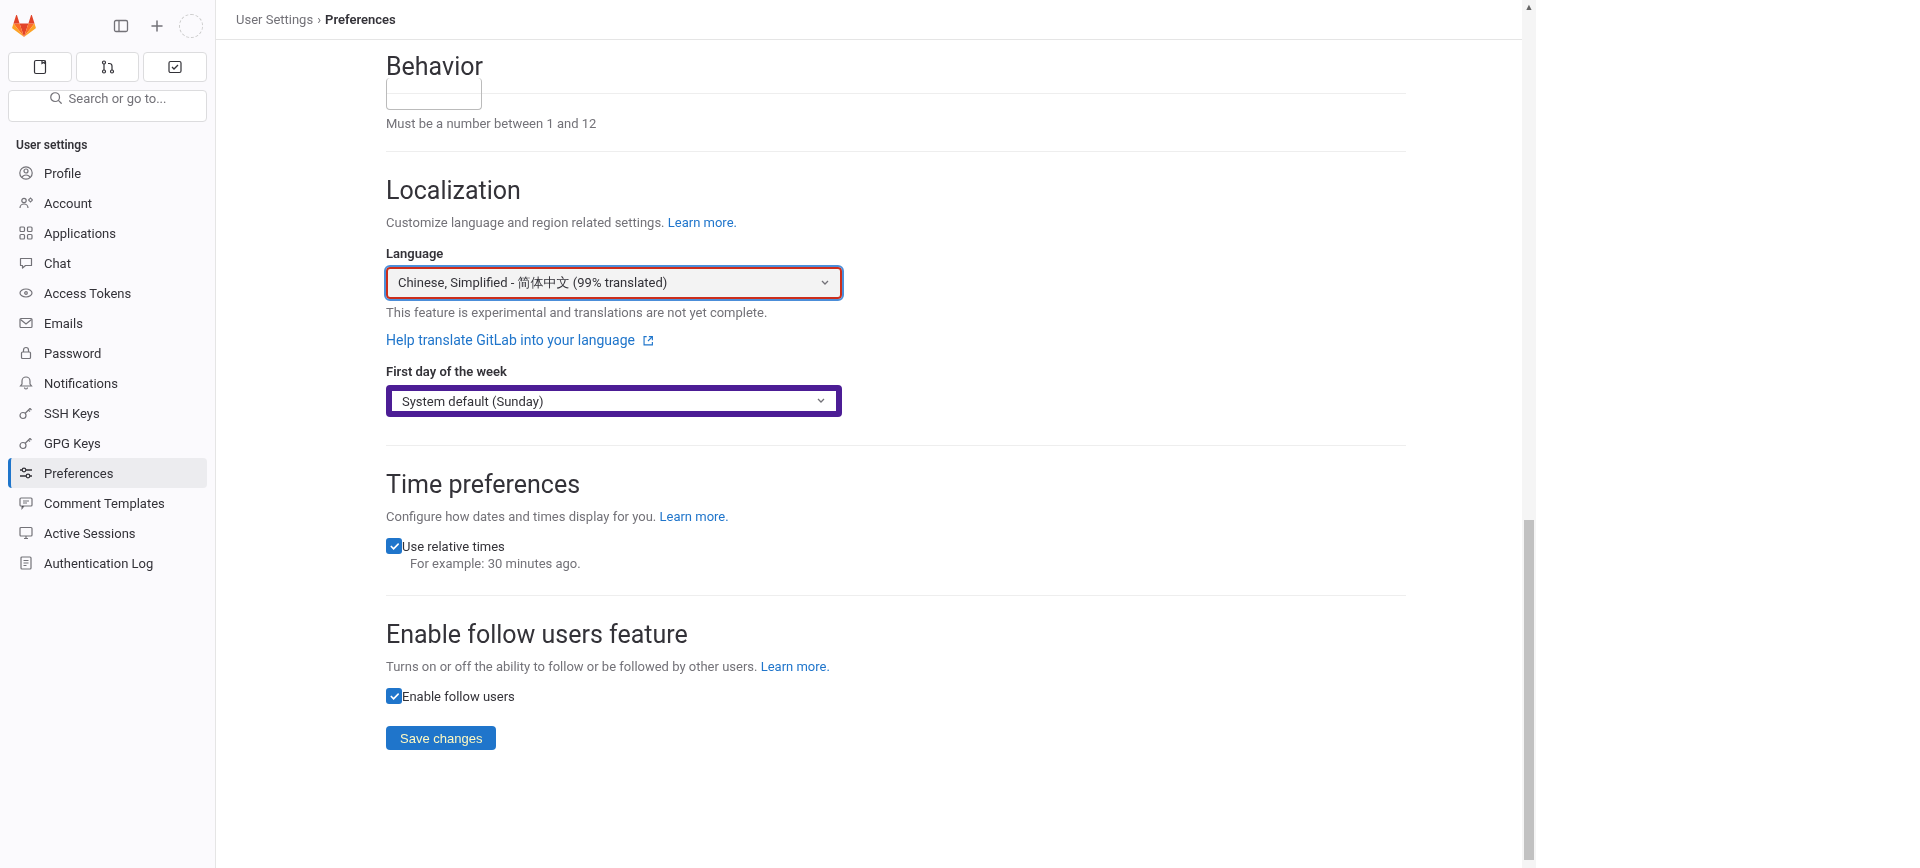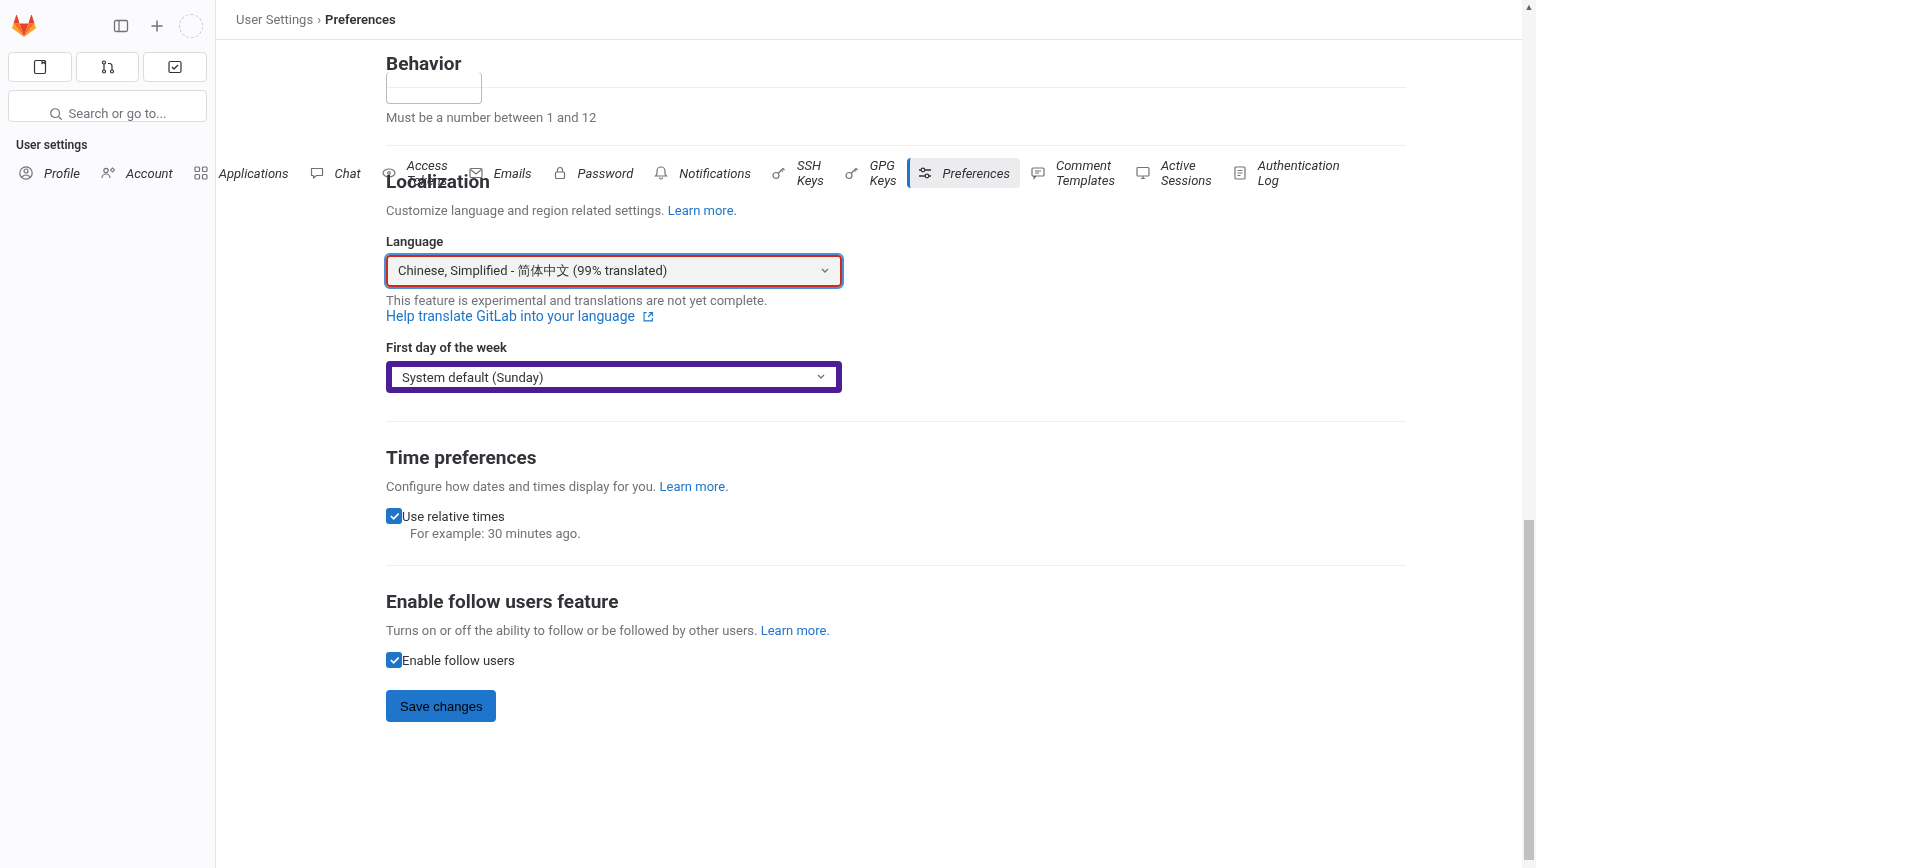--- a/index.html
+++ b/index.html
@@ -5,51 +5,51 @@
 * { margin: 0; padding: 0; box-sizing: border-box; }
 body { font-family: -apple-system, BlinkMacSystemFont, "Segoe UI", Roboto, sans-serif; color: #333238; font-size: 14px; }
 .app { display: flex; height: 868px; width: 1536px; position: relative; overflow: hidden; }
 .sidebar { width: 216px; background: #fbfafd; border-right: 1px solid #e5e5e5; display: flex; flex-direction: column; padding: 8px; }
 .sidebar-top { display: flex; align-items: center; gap: 8px; padding: 4px 4px 8px; }
 .logo { width: 24px; height: 24px; color: #e24329; margin-right: auto; }
 .top-btn { width: 28px; height: 28px; display: flex; align-items: center; justify-content: center; border: none; background: transparent; cursor: pointer; border-radius: 4px; color: #737278; }
 .avatar-placeholder { width: 24px; height: 24px; border-radius: 50%; border: 1px dashed #ccc; }
 .action-row { display: flex; gap: 4px; margin: 4px 0; }
 .action-btn { flex: 1; height: 30px; border: 1px solid #dcdcde; background: #fff; border-radius: 4px; display: flex; align-items: center; justify-content: center; cursor: pointer; color: #333238; }
-.search-box { height: 32px; border: 1px solid #dcdcde; background: #fff; border-radius: 4px; display: flex; align-items: flex-end; justify-content: center; gap: 6px; margin: 4px 0 8px; cursor: pointer; color: #737278; font-size: 13px; }
+.search-box { height: 32px; border: 1px solid #dcdcde; background: #fff; border-radius: 4px; display: flex; align-items: flex-start; justify-content: center; gap: 6px; margin: 4px 0 8px; cursor: pointer; color: #737278; font-size: 13px; }
 .section-label { font-size: 12px; font-weight: 600; color: #333238; padding: 8px 8px 6px; }
-.nav-list { display: flex; flex-direction: row; font-style: italic; }
+.nav-list { display: flex; flex-direction: column; }
 .nav-item { display: flex; align-items: center; gap: 10px; height: 30px; padding: 0 10px; border-radius: 4px; cursor: pointer; color: #333238; font-size: 13px; }
 .nav-item.active { background: #ececef; border-left: 3px solid #1f75cb; padding-left: 7px; }
 .nav-item .icon { width: 16px; height: 16px; display: flex; align-items: center; justify-content: center; color: #737278; flex-shrink: 0; }
 .nav-item.active .icon { color: #333238; }
 .main { flex: 1; display: flex; flex-direction: column; overflow: hidden; }
 .topbar { height: 40px; border-bottom: 1px solid #e5e5e5; display: flex; align-items: center; padding: 0 20px; font-size: 13px; color: #737278; gap: 4px; }
 .topbar .current { font-weight: 600; color: #333238; }
 .content { flex: 1; overflow-y: auto; padding: 0 20px; position: relative; }
 .settings-wrap { max-width: 1020px; margin-left: 150px; }
 .section-header { padding: 12px 0 0; }
-.section-title { font-size: 19px; font-weight: 700; color: #333238; border-bottom: 1px solid #eee; padding-bottom: 12px; }
+.section-title { font-size: 25px; font-weight: 400; color: #333238; border-bottom: 1px solid #eee; padding-bottom: 12px; }
 .section-desc { font-size: 13px; color: #737278; margin-top: 10px; }
 .divider { border-top: 1px solid #eee; margin: 20px 0 0; }
 .field { margin-top: 16px; }
 .field-label { font-size: 13px; font-weight: 600; color: #333238; margin-bottom: 6px; display: block; }
 .select { width: 456px; height: 32px; border: 6px solid #4c1d95; border-radius: 4px; background: #fff; padding: 0 28px 0 10px; font-size: 13px; color: #333238; display: flex; align-items: center; position: relative; cursor: pointer; }
 .select.focused { border: 2px solid #cc2d1b; outline: 2px solid #4c8ed9; outline-offset: 0; background: #f3f3f3; align-items: center; }
 .select-caret { position: absolute; right: 10px; top: 50%; transform: translateY(-50%); color: #737278; }
 .helper { font-size: 13px; color: #737278; margin-top: 6px; }
 .link { color: #1f75cb; cursor: pointer; text-decoration: none; }
 .ext-icon { width: 14px; height: 14px; vertical-align: middle; margin-left: 3px; color: #1f75cb; display: inline-block; }
 .partial-input { width: 96px; height: 32px; border: 1px solid #bbb; border-radius: 4px; border-top: none; margin-top: -16px; }
 .checkbox-row { display: flex; align-items: center; gap: 0; margin-top: 14px; }
 .checkbox { width: 16px; height: 16px; border-radius: 3px; background: #1f75cb; display: flex; align-items: center; justify-content: center; cursor: pointer; flex-shrink: 0; }
 .checkbox svg { color: #fff; }
 .checkbox-label { font-size: 13px; color: #333238; }
 .checkbox-help { font-size: 13px; color: #737278; margin-left: 24px; margin-top: 2px; }
-.save-btn { background: #1f75cb; color: #000000; border: none; border-radius: 4px; height: 32px; padding: 0 14px; font-size: 13px; font-weight: 500; cursor: pointer; margin: 22px 0 40px; }
+.save-btn { background: #1f75cb; color: #fef9c3; border: none; border-radius: 4px; height: 24px; padding: 0 14px; font-size: 13px; font-weight: 500; cursor: pointer; margin: 22px 0 40px; }
 .scrollbar-track { position: absolute; right: 0; top: 0; width: 14px; height: 100%; background: #f5f5f5; }
 .scrollbar-thumb { position: absolute; right: 2px; width: 10px; background: #c1c1c1; border-radius: 0; }
 .scroll-arrow { position: absolute; right: 0; width: 14px; height: 14px; display: flex; align-items: center; justify-content: center; color: #666; font-size: 9px; }
 </style>
 </head>
 <body>
 
 <div class="app">
   <div class="sidebar">
     <div class="sidebar-top">
@@ -271,21 +271,21 @@
 
           <div class="field">
             <label class="field-label">Language</label>
             <div class="select focused">
               <span>Chinese, Simplified - 简体中文 (99% translated)</span>
               <span class="select-caret"><svg width="10" height="10" viewBox="0 0 10 10">
                     <path d="M2 3.5L5 6.5 8 3.5" fill="none" stroke="currentColor" stroke-width="1.3"></path>
                   </svg></span>
             </div>
             <div class="helper">This feature is experimental and translations are not yet complete.</div>
-            <div style="margin-top:0">
+            <div style="margin-top:12px">
               <a class="link">
                 <span>Help translate GitLab into your language</span>
                 <span class="ext-icon"><svg width="14" height="14" viewBox="0 0 16 16">
                       <path d="M6.5 3H3.5v9.5H13V9M9 3h4v4M13 3L8 8" fill="none" stroke="currentColor" stroke-width="1.3"></path>
                     </svg></span>
               </a>
             </div>
           </div>
 
           <div class="field">

